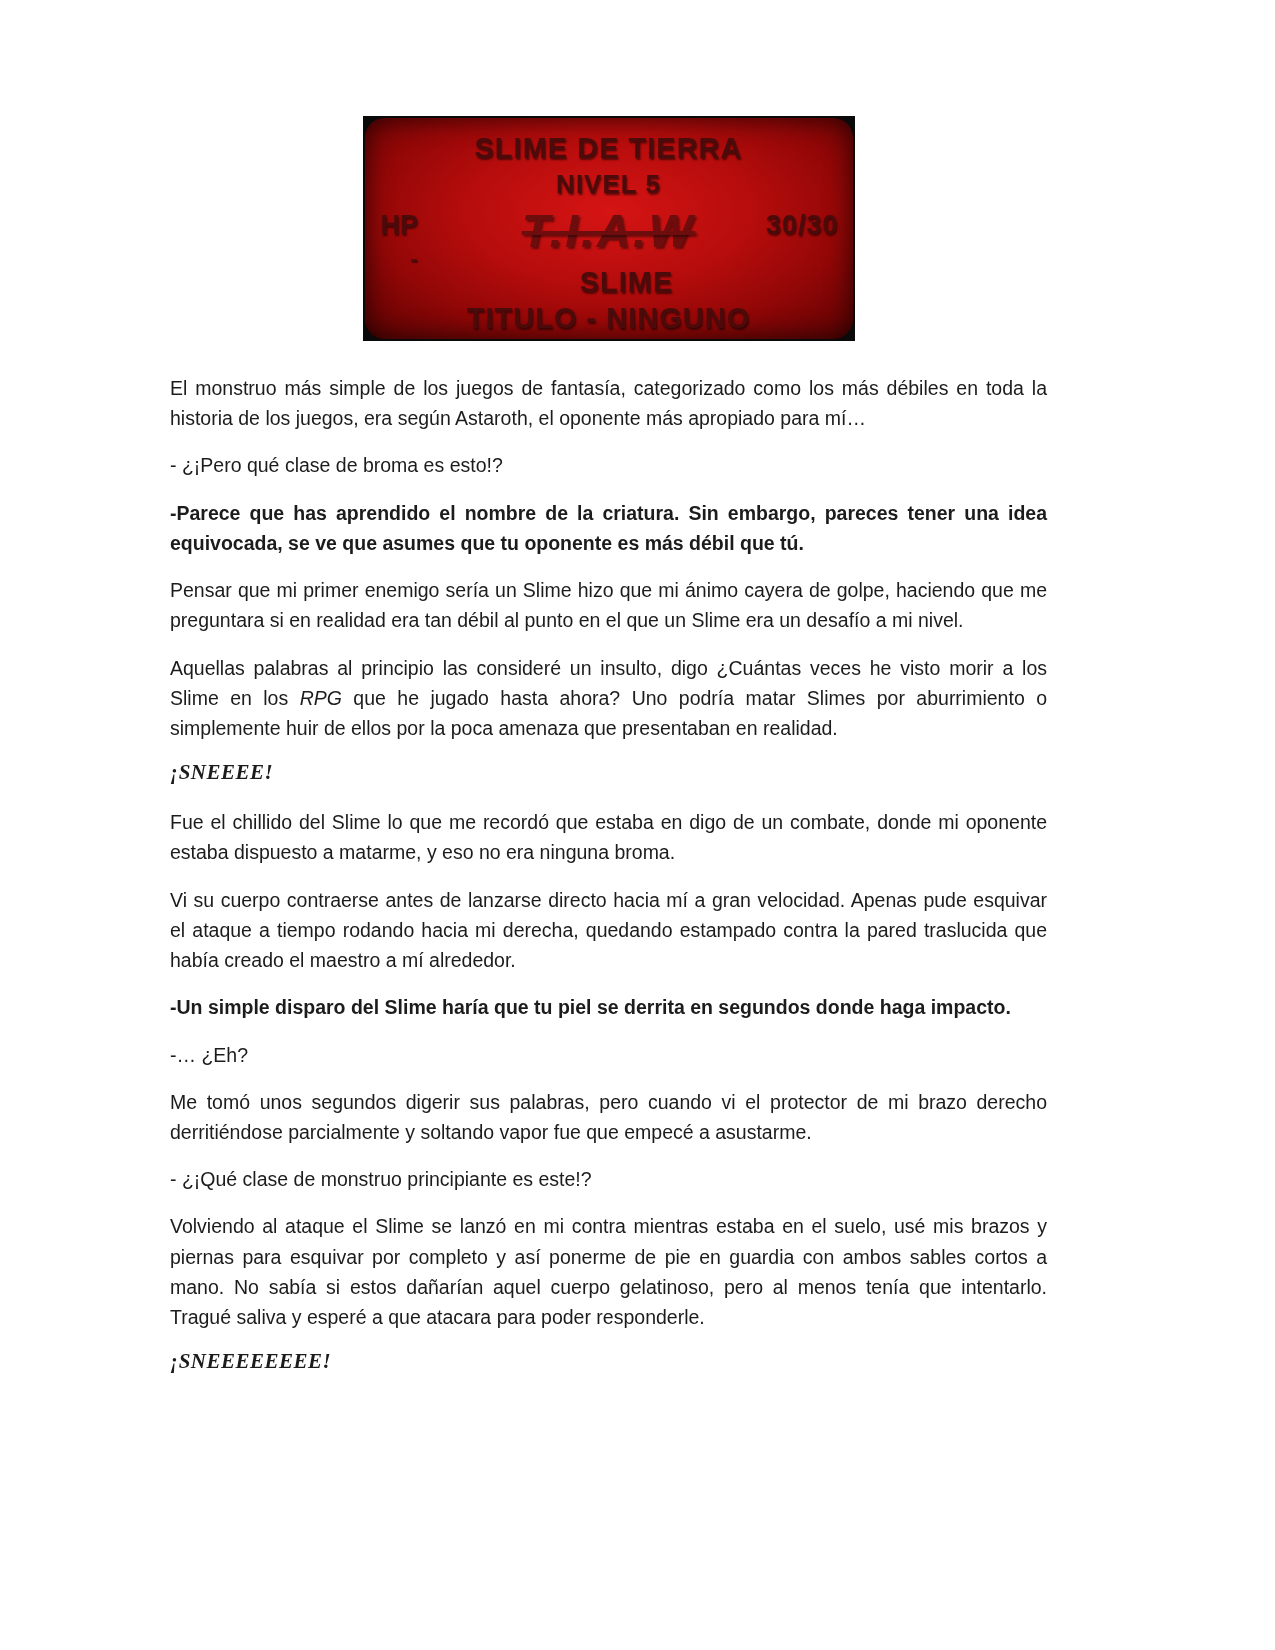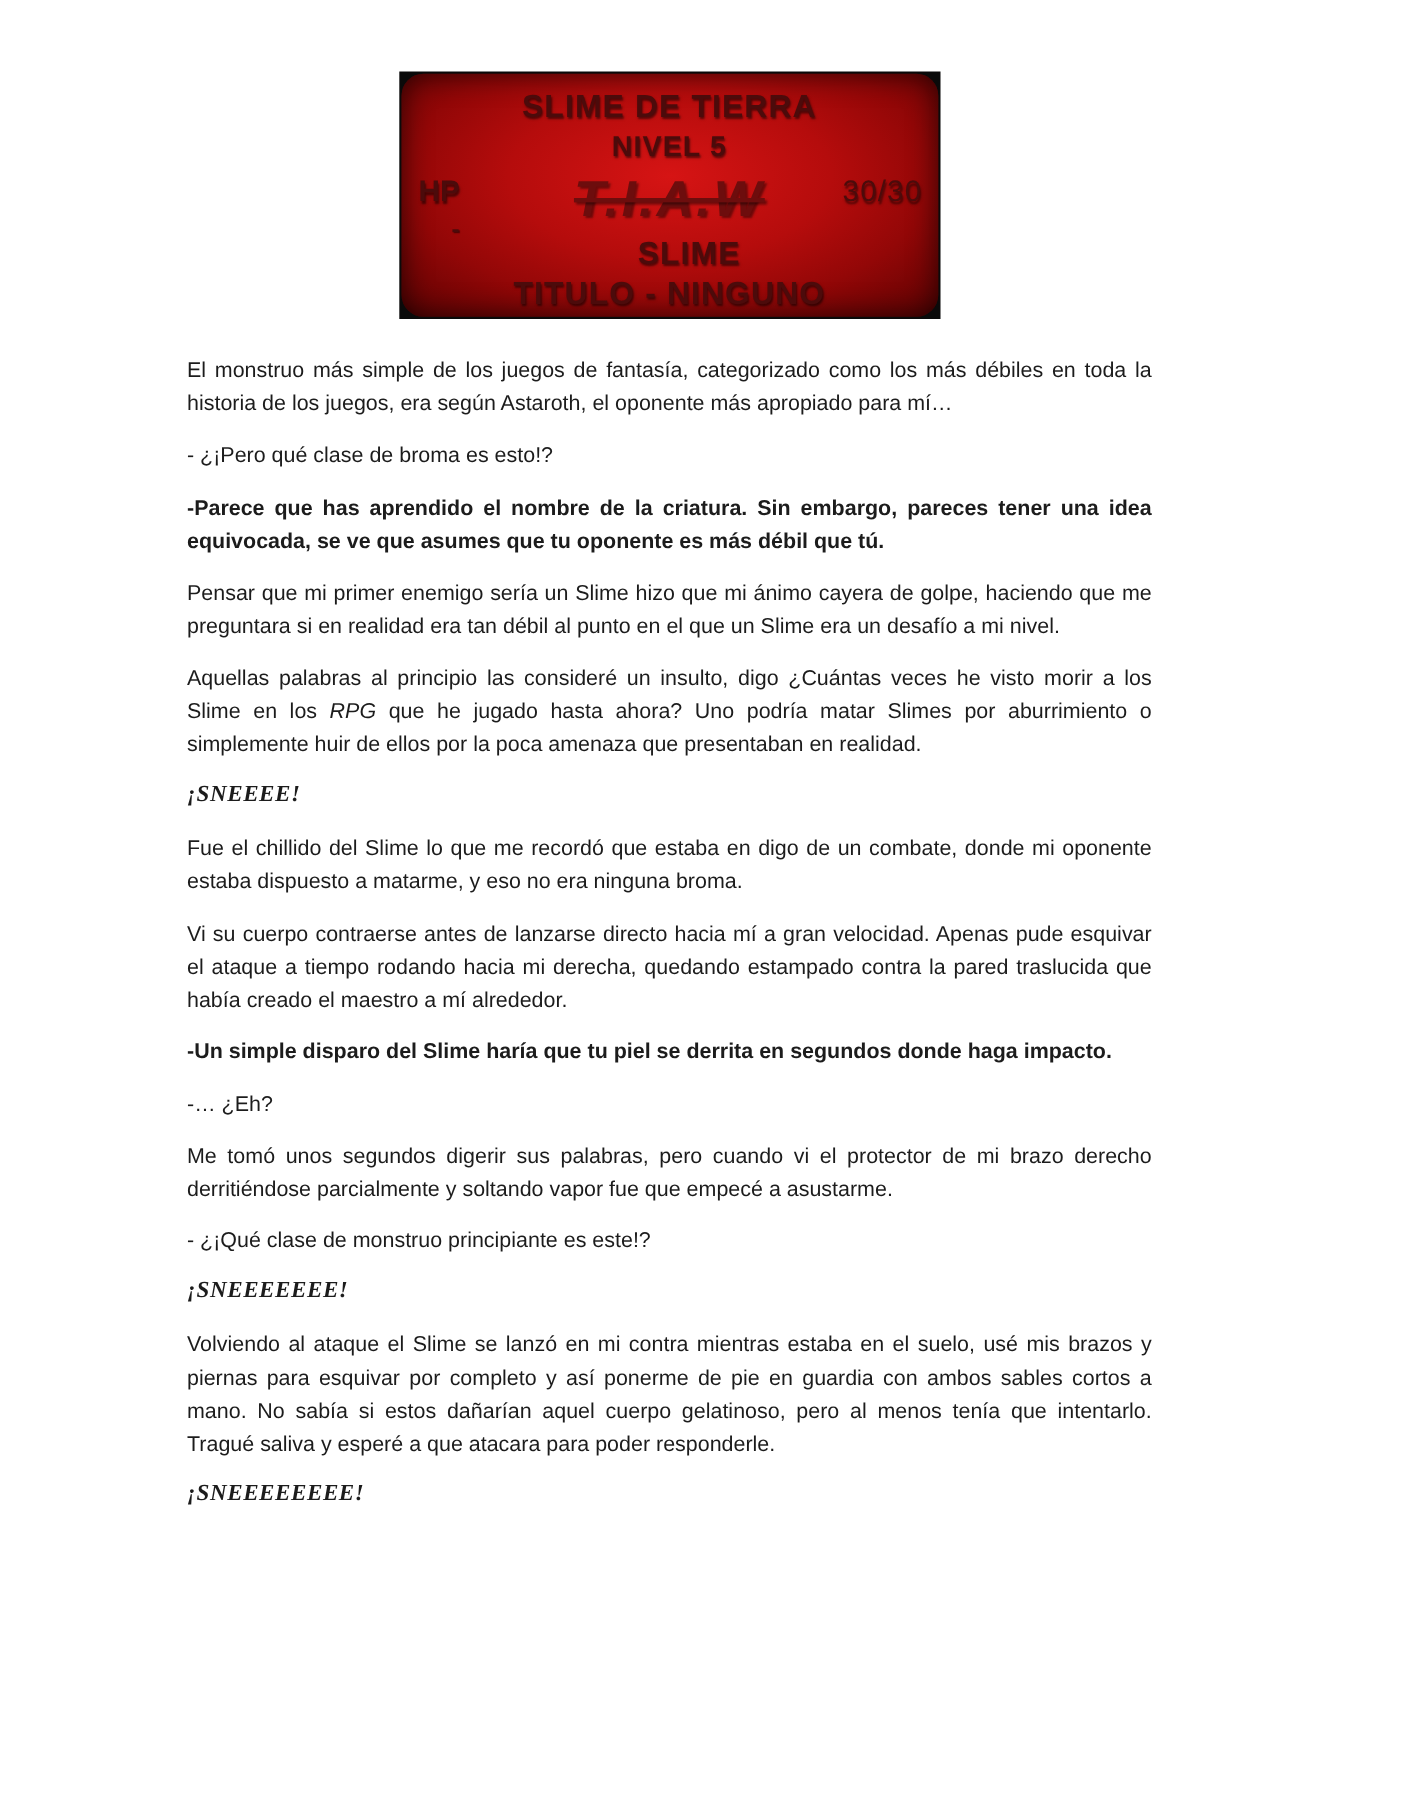--- a/index.html
+++ b/index.html
@@ -8,21 +8,21 @@
     height: 1650px;
     font-family: "Liberation Sans", sans-serif;
     color: #1c1c1c;
     position: relative;
     overflow: hidden;
   }
   .page {
     box-sizing: border-box;
     width: 1275px;
     min-height: 1650px;
-    padding-top: 65px;
+    padding-top: 116px;
   }
   .content {
     margin-left: 170px;
     width: 877px;
   }
 
   
   .card-wrap { display: flex; justify-content: center; margin-bottom: 32px; }
   .card {
     width: 492px;
@@ -49,21 +49,21 @@
   .card-title   { font-size: 29px; margin-top: 14px; }
   .card-level   { font-size: 26px; margin-top: 4px; }
   .hp-row { position: relative; height: 64px; margin-top: 2px; }
   .hp-label {
     position: absolute; left: 16px; top: 8px;
     font-size: 27px; font-weight: 700; color: #4c0b0b;
     text-shadow: 1px 2px 2px rgba(0,0,0,0.55);
   }
   .hp-value {
     position: absolute; right: 14px; top: 8px;
-    font-size: 27px; font-weight: 400; color: #4c0b0b;
+    font-size: 27px; font-weight: 700; color: #4c0b0b;
     letter-spacing: 1px;
     text-shadow: 1px 2px 2px rgba(0,0,0,0.55);
   }
   .hp-dash {
     position: absolute; left: 46px; top: 44px;
     font-size: 22px; font-weight: 700; color: #4c0b0b;
     text-shadow: 1px 1px 1px rgba(0,0,0,0.5);
   }
   .watermark {
     position: absolute; left: 50%; top: 2px;
@@ -126,18 +126,17 @@
     <p class="para bold">-Parece que has aprendido el nombre de la criatura. Sin embargo, pareces tener una idea equivocada, se ve que asumes que tu oponente es más débil que tú.</p>
     <p class="para">Pensar que mi primer enemigo sería un Slime hizo que mi ánimo cayera de golpe, haciendo que me preguntara si en realidad era tan débil al punto en el que un Slime era un desafío a mi nivel.</p>
     <p class="para"><span>Aquellas palabras al principio las consideré un insulto, digo ¿Cuántas veces he visto morir a los Slime en los </span><em class="italic-term">RPG</em><span> que he jugado hasta ahora? Uno podría matar Slimes por aburrimiento o simplemente huir de ellos por la poca amenaza que presentaban en realidad.</span></p>
     <p class="sfx">¡SNEEEE!</p>
     <p class="para">Fue el chillido del Slime lo que me recordó que estaba en digo de un combate, donde mi oponente estaba dispuesto a matarme, y eso no era ninguna broma.</p>
     <p class="para">Vi su cuerpo contraerse antes de lanzarse directo hacia mí a gran velocidad. Apenas pude esquivar el ataque a tiempo rodando hacia mi derecha, quedando estampado contra la pared traslucida que había creado el maestro a mí alrededor.</p>
     <p class="para bold">-Un simple disparo del Slime haría que tu piel se derrita en segundos donde haga impacto.</p>
     <p class="para">-… ¿Eh?</p>
     <p class="para">Me tomó unos segundos digerir sus palabras, pero cuando vi el protector de mi brazo derecho derritiéndose parcialmente y soltando vapor fue que empecé a asustarme.</p>
     <p class="para">- ¿¡Qué clase de monstruo principiante es este!?</p>
-    <p class="sfx">¡SNEEEEEEE!</p>
     <p class="para">Volviendo al ataque el Slime se lanzó en mi contra mientras estaba en el suelo, usé mis brazos y piernas para esquivar por completo y así ponerme de pie en guardia con ambos sables cortos a mano. No sabía si estos dañarían aquel cuerpo gelatinoso, pero al menos tenía que intentarlo. Tragué saliva y esperé a que atacara para poder responderle.</p>
     <p class="sfx">¡SNEEEEEEEE!</p>
 
   </div>
 </div>
 
 </body></html>

